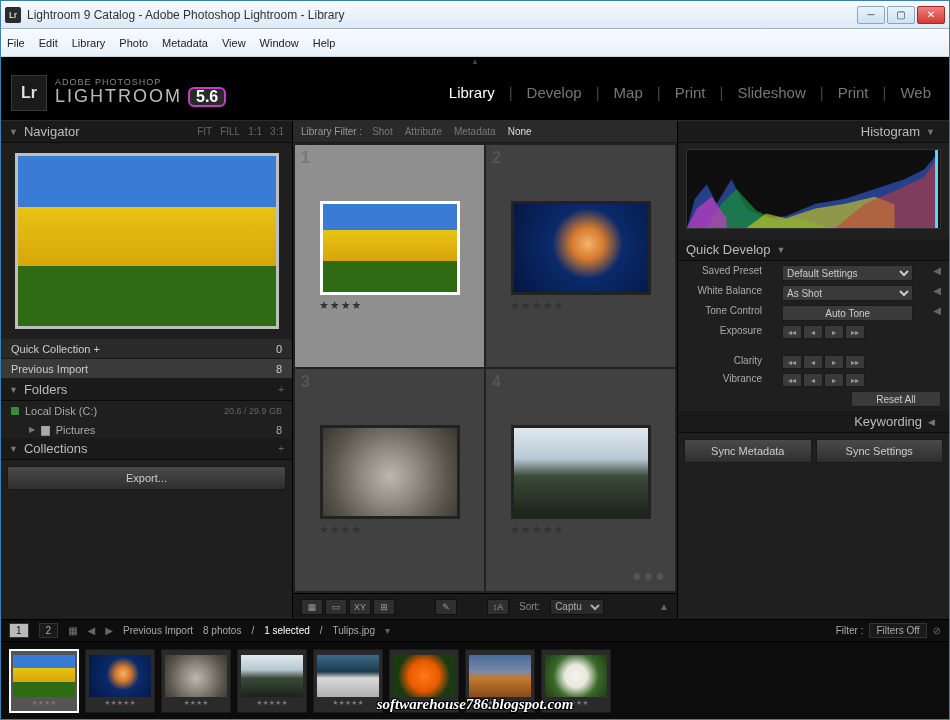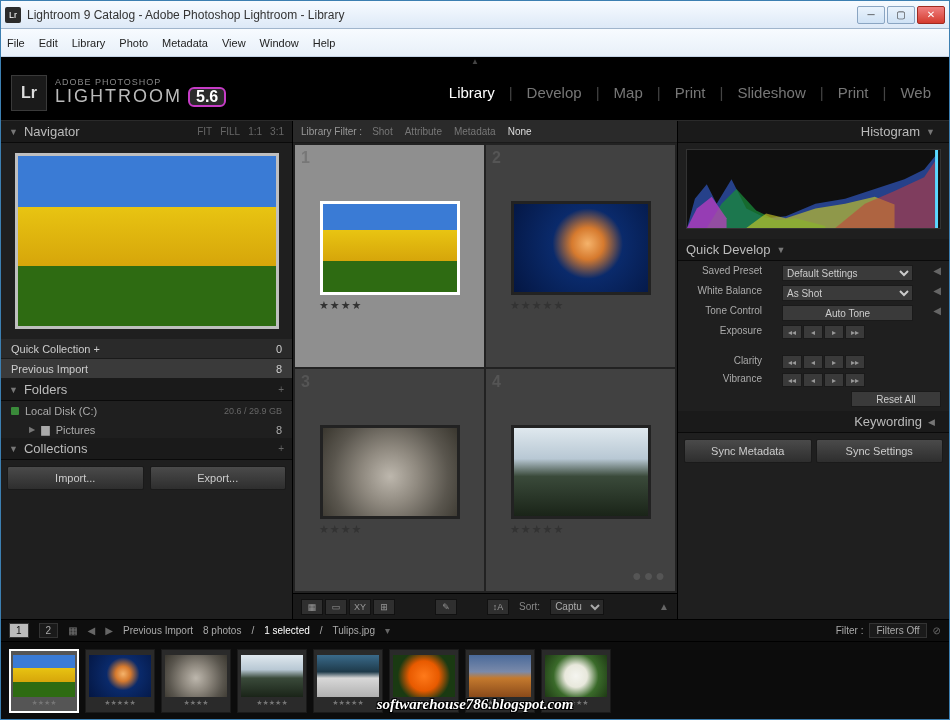--- a/index.html
+++ b/index.html
@@ -193,21 +193,20 @@
           <span>▆</span>
           <span>Pictures</span>
           <span class="count">8</span>
         </div>
         <div class="panel-header">
           <span class="tri">▼</span>
           <span class="name">Collections</span>
           <span class="extras">+</span>
         </div>
         <div class="left-buttons">
-          <button>Import...</button>
           <button>Export...</button>
         </div>
       </div>
 
       <div class="center">
         <div class="filter-bar">
           <span class="lbl">Library Filter :</span>
           <span id="filter-opts" style="display:flex;gap:12px">
               <span class="opt">Shot</span>
               <span class="opt">Attribute</span>

